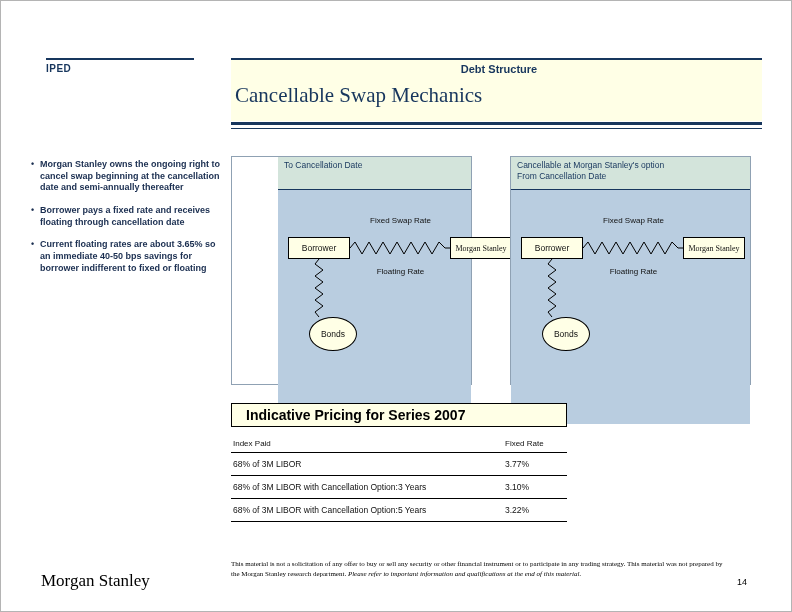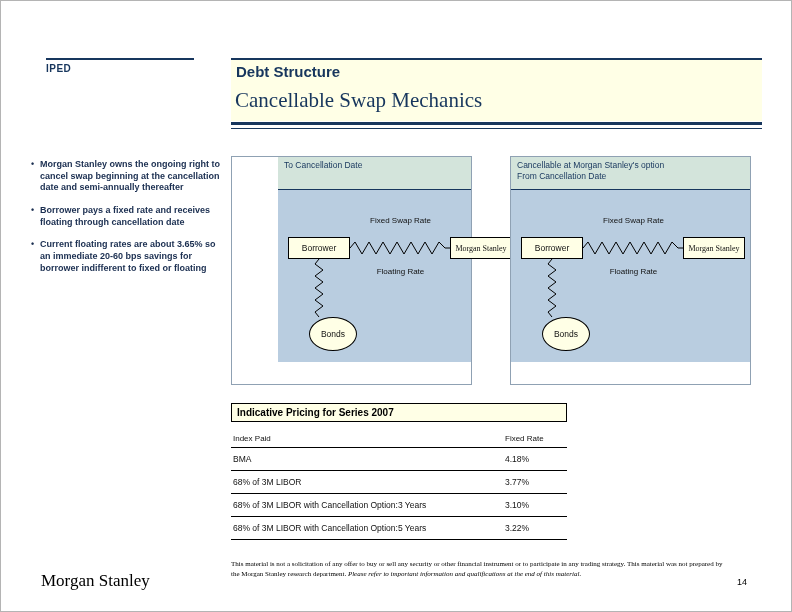--- a/index.html
+++ b/index.html
@@ -12,53 +12,53 @@
   html,body{background:#e8e8e8;}
   body{font-family:"Liberation Sans",sans-serif;}
   .slide{
     position:relative;width:792px;height:612px;background:#ffffff;
     border:1px solid #b4b4b4;overflow:hidden;
   }
   
   .org-rule{position:absolute;left:45px;top:57px;width:148px;height:2px;background:var(--navy);}
   .org-text{position:absolute;left:45px;top:62px;font-size:10px;font-weight:bold;color:var(--navy);letter-spacing:0.5px;}
   .title-band{position:absolute;left:230px;top:57px;width:531px;height:63px;background:var(--cream);border-top:2px solid var(--navy);}
-  .section-label{padding:3px 0 0 5px;font-size:15px;font-weight:bold;color:var(--navy);}
+  .section-label{padding:3px 0 0 5px;font-size:11px;font-weight:bold;color:var(--navy);text-align:center;}
   .slide-title{padding:8px 0 0 4px;font-family:"Liberation Serif",serif;font-size:21px;color:var(--navy);}
   .rule-thick{position:absolute;left:230px;top:121px;width:531px;height:2.5px;background:var(--navy);}
   .rule-thin{position:absolute;left:230px;top:127px;width:531px;height:1px;background:var(--navy);}
   
   .bullets{position:absolute;left:30px;top:158px;width:192px;}
   .bullet{display:flex;margin-bottom:11px;font-size:9px;font-weight:bold;color:#1a2e50;line-height:1.3;}
   .bullet .dot{width:9px;flex:none;}
   .bullet .dot::before{content:"\2022";}
   
   .panel{position:absolute;top:155px;width:241px;height:229px;border:1px solid #8fa1b3;}
   .panel.left{left:230px;padding-left:46px;}
   .panel.right{left:509px;}
   .panel-header{height:33px;background:var(--panel_green);border-bottom:1px solid var(--navy);
     padding:3px 6px;font-size:8.5px;color:var(--navy);line-height:1.35;}
-  .panel-body{position:relative;height:172px;background:var(--panel_blue);}
+  .panel-body{position:relative;height:234px;background:var(--panel_blue);}
   .rate-label{position:absolute;left:55px;width:135px;text-align:center;font-size:8px;color:#111;}
   .rate-label.fixed{top:26px;}
   .rate-label.floating{top:77px;}
   .node-box{position:absolute;top:47px;width:62px;height:22px;background:var(--cream);
     border:1px solid #000;display:flex;align-items:center;justify-content:center;
     font-size:8.5px;color:#111;}
   .node-box.borrower{left:10px;}
   .node-box.ms{left:172px;font-family:"Liberation Serif",serif;font-size:8px;white-space:nowrap;}
   .zig-h{position:absolute;left:72px;top:49px;}
   .zig-v{position:absolute;left:35px;top:69px;}
   .bonds{position:absolute;left:31px;top:127px;width:48px;height:34px;background:var(--cream);
     border:1px solid #000;border-radius:50%;display:flex;align-items:center;justify-content:center;
     font-size:8.5px;color:#111;}
   
   .pricing{position:absolute;left:230px;top:402px;width:336px;}
-  .pricing-title{border:1px solid #000;background:var(--cream);font-size:10px;font-weight:bold;
-    color:#000;padding:3px 5px;}
+  .pricing-title{border:1px solid #000;background:var(--cream);font-size:14px;font-weight:bold;
+    color:#000;padding:3px 14px;}
   .pricing-head{display:flex;margin-top:10px;border-bottom:1px solid #000;
     padding:2px 2px 4px 2px;font-size:8px;color:#111;}
   .pricing-row{display:flex;border-bottom:1px solid #000;padding:6px 2px;font-size:8.5px;color:#111;}
   .col-index{flex:1;}
   .col-rate{width:60px;flex:none;}
   
   .footer-logo{position:absolute;left:40px;top:570px;font-family:"Liberation Serif",serif;
     font-size:17px;color:#000;}
   .disclaimer{position:absolute;left:230px;top:559px;width:492px;
     font-family:"Liberation Serif",serif;font-size:7px;line-height:1.4;color:#000;}
@@ -84,21 +84,21 @@
     <div class="bullet">
       <span class="dot"></span>
       <span>Morgan Stanley owns the ongoing right to cancel swap beginning at the cancellation date and semi-annually thereafter</span>
     </div>
     <div class="bullet">
       <span class="dot"></span>
       <span>Borrower pays a fixed rate and receives floating through cancellation date</span>
     </div>
     <div class="bullet">
       <span class="dot"></span>
-      <span>Current floating rates are about 3.65% so an immediate 20-60 bps savings for borrower indifferent to fixed or floating</span>
+      <span>Current floating rates are about 3.65% so an immediate 40-50 bps savings for borrower indifferent to fixed or floating</span>
     </div>
   </div>
 
   <div class="panel left">
     <div class="panel-header">
       <div>To Cancellation Date</div>
       <div></div>
     </div>
     <div class="panel-body">
       <div class="rate-label fixed">Fixed Swap Rate</div>
@@ -135,24 +135,20 @@
     </div>
   </div>
 
   <div class="pricing">
     <div class="pricing-title">Indicative Pricing for Series 2007</div>
     <div class="pricing-head">
       <div class="col-index">Index Paid</div>
       <div class="col-rate">Fixed Rate</div>
     </div>
     <div class="pricing-row">
-      <div class="col-index">BMA</div>
-      <div class="col-rate">4.18%</div>
-    </div>
-    <div class="pricing-row">
       <div class="col-index">68% of 3M LIBOR</div>
       <div class="col-rate">3.77%</div>
     </div>
     <div class="pricing-row">
       <div class="col-index">68% of 3M LIBOR with Cancellation Option:3 Years</div>
       <div class="col-rate">3.10%</div>
     </div>
     <div class="pricing-row">
       <div class="col-index">68% of 3M LIBOR with Cancellation Option:5 Years</div>
       <div class="col-rate">3.22%</div>

